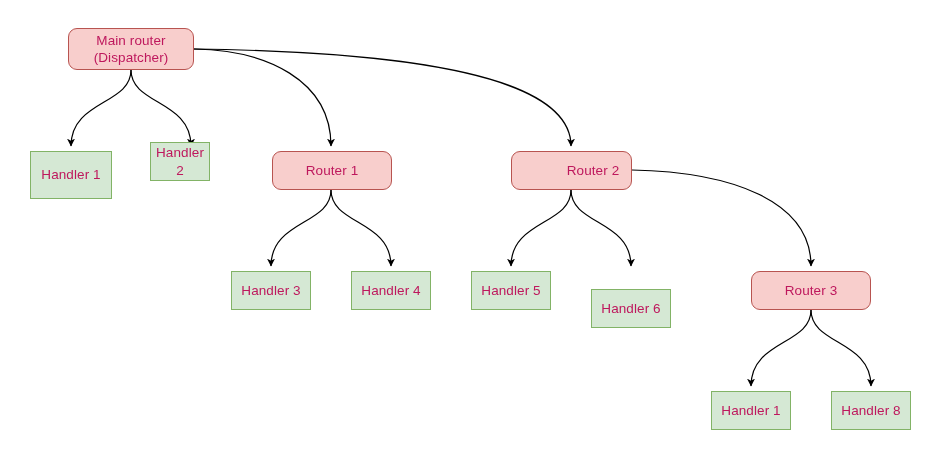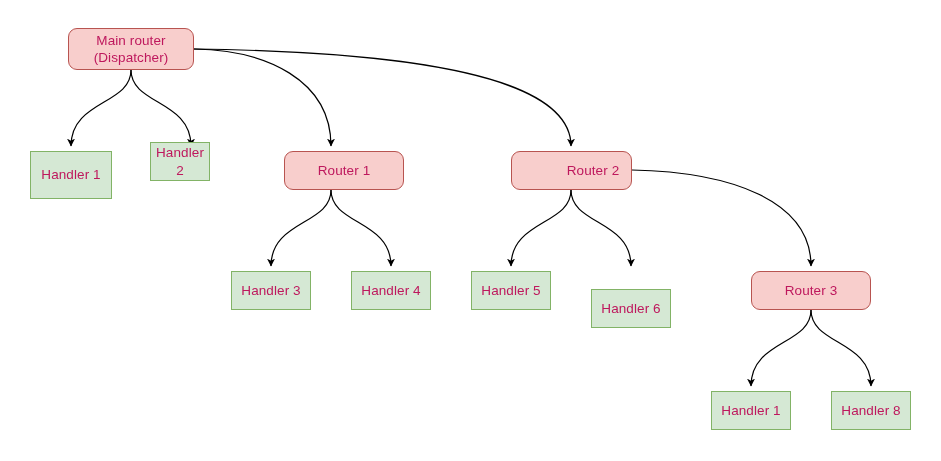--- a/index.html
+++ b/index.html
@@ -78,21 +78,21 @@
         <path d="M 811 310 C 811 345 751 340 751 386" fill="none" stroke="#000000" stroke-width="1.2" marker-end="url(#arrowhead)"></path>
         <path d="M 811 310 C 811 345 871 340 871 386" fill="none" stroke="#000000" stroke-width="1.2" marker-end="url(#arrowhead)"></path>
       </g>
   </svg>
 
   <div id="node-layer">
       <div class="node router" style="left: 68px; top: 28px; width: 126px; height: 42px;"><span class="node-label">Main router
 (Dispatcher)</span></div>
       <div class="node handler" style="left: 30px; top: 151px; width: 82px; height: 48px; align-items: center;"><span class="node-label">Handler 1</span></div>
       <div class="node handler" style="left: 150px; top: 142px; width: 60px; height: 39px;"><span class="node-label">Handler 2</span></div>
-      <div class="node router" style="left: 284px; top: 151px; width: 120px; height: 39px;"><span class="node-label">Router 1</span></div>
+      <div class="node router" style="left: 272px; top: 151px; width: 120px; height: 39px;"><span class="node-label">Router 1</span></div>
       <div class="node router" style="left: 511px; top: 151px; width: 121px; height: 39px; padding-left: 43px;"><span class="node-label">Router 2</span></div>
       <div class="node handler" style="left: 231px; top: 271px; width: 80px; height: 39px;"><span class="node-label">Handler 3</span></div>
       <div class="node handler" style="left: 351px; top: 271px; width: 80px; height: 39px;"><span class="node-label">Handler 4</span></div>
       <div class="node handler" style="left: 471px; top: 271px; width: 80px; height: 39px;"><span class="node-label">Handler 5</span></div>
       <div class="node handler" style="left: 591px; top: 281px; width: 80px; height: 39px; margin-top: 8px;"><span class="node-label">Handler 6</span></div>
       <div class="node router" style="left: 751px; top: 271px; width: 120px; height: 39px;"><span class="node-label">Router 3</span></div>
       <div class="node handler" style="left: 711px; top: 391px; width: 80px; height: 39px;"><span class="node-label">Handler 1</span></div>
       <div class="node handler" style="left: 831px; top: 391px; width: 80px; height: 39px;"><span class="node-label">Handler 8</span></div>
     </div>
 

